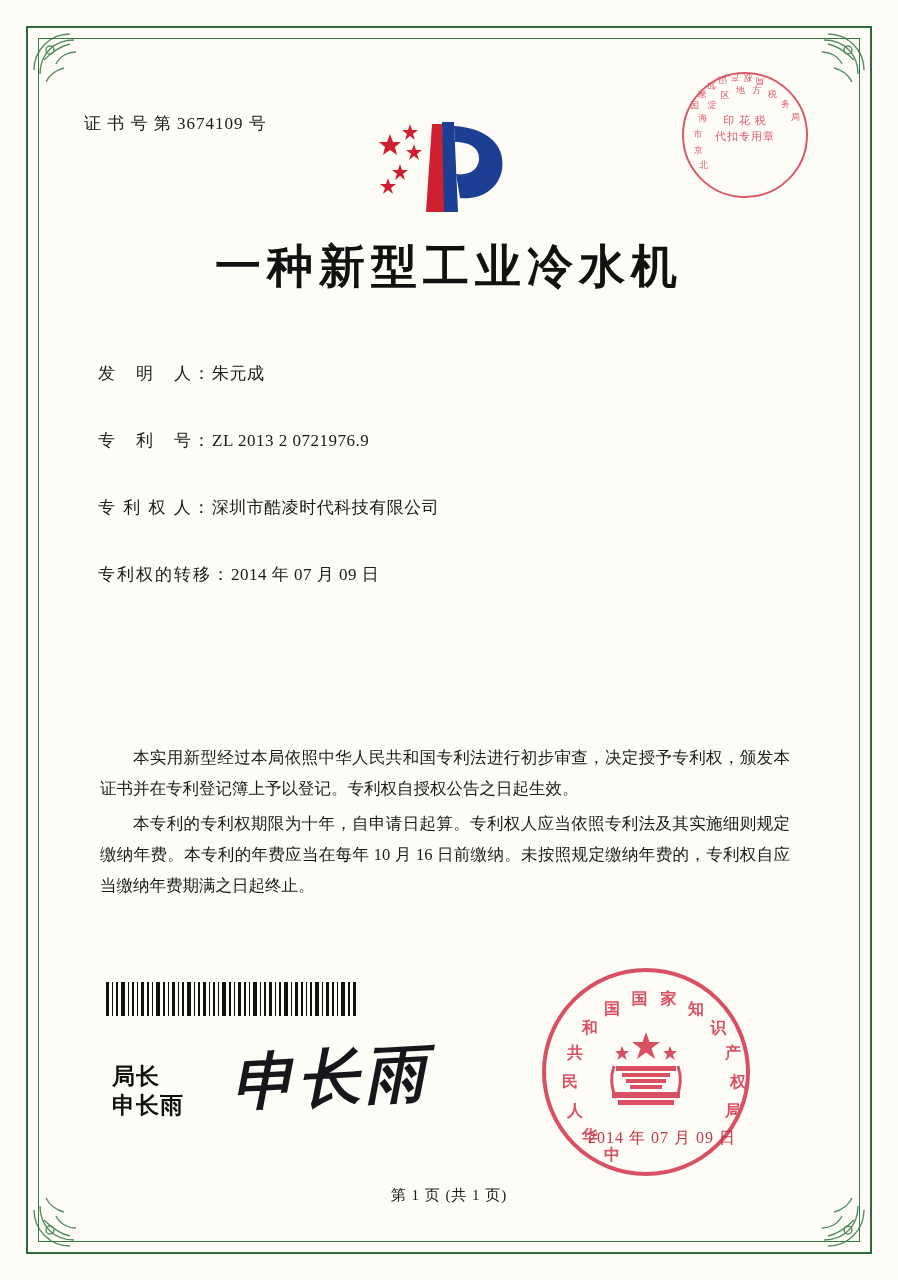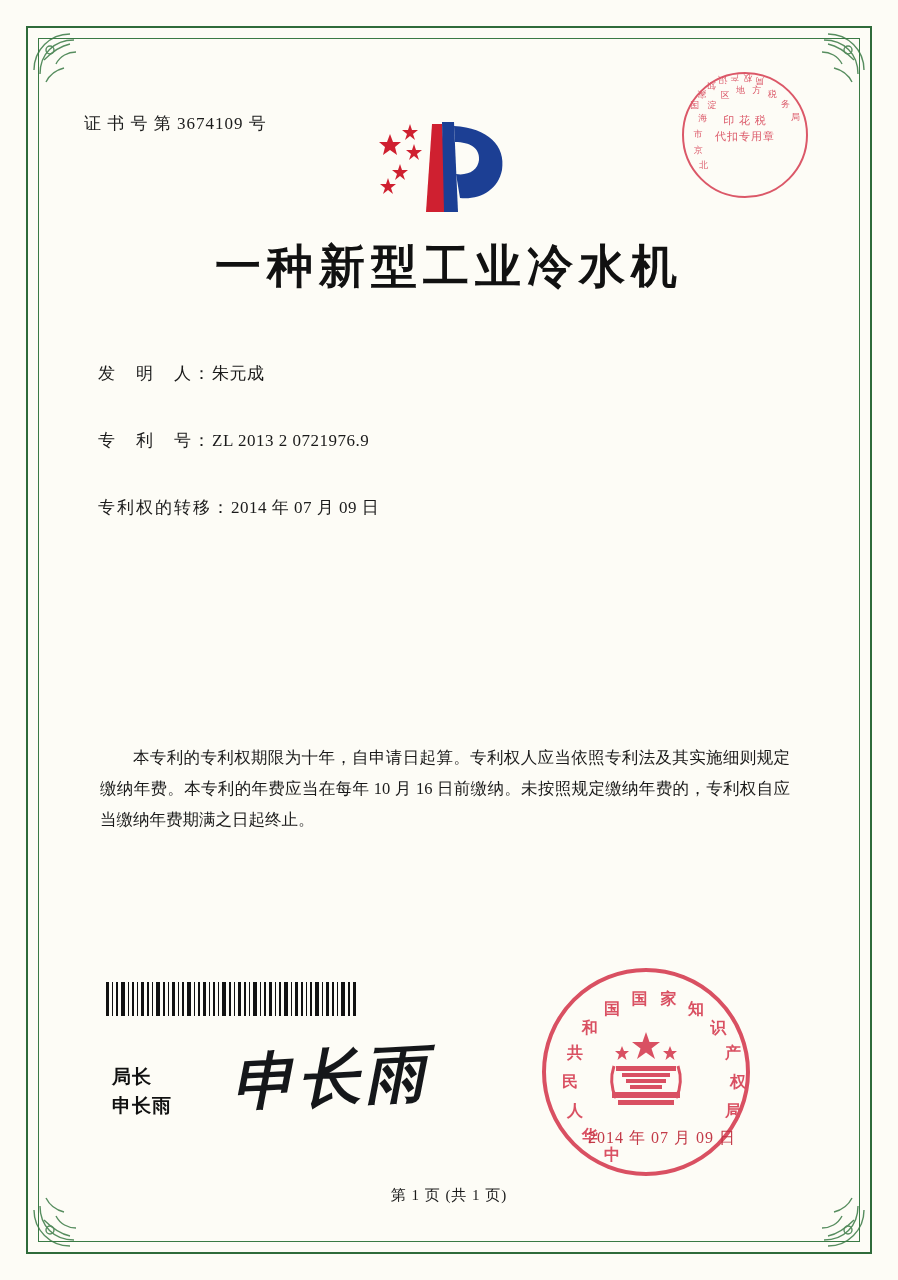--- a/index.html
+++ b/index.html
@@ -147,21 +147,21 @@
     height: 100%;
     background: #111;
     display: block;
   }
 
   
   .sig-label {
     position: absolute;
     left: 112px;
     top: 1062px;
-    font-size: 19px;
+    font-size: 23px;
     font-weight: bold;
     line-height: 29px;
     color: #111;
     letter-spacing: 1px;
     font-family: Liberation Serif, serif;
   }
   .sig-hand {
     position: absolute;
     left: 232px;
     top: 1036px;
@@ -326,25 +326,29 @@
   <div class="title">一种新型工业冷水机</div>
 
   <div class="fields">
     <div class="field">
       <span class="lbl">发　明　人：</span><span>朱元成</span>
     </div>
     <div class="field">
       <span class="lbl">专　利　号：</span><span>ZL 2013 2 0721976.9</span>
     </div>
     <div class="field">
+      <span class="lbl">专 利 权 人：</span><span>深圳市酷凌时代科技有限公司</span>
+    </div>
+    <div class="field">
       <span class="lbl">专利权的转移：</span><span>2014 年 07 月 09 日</span>
     </div>
   </div>
 
   <div class="paras">
+    <p>本实用新型经过本局依照中华人民共和国专利法进行初步审查，决定授予专利权，颁发本证书并在专利登记簿上予以登记。专利权自授权公告之日起生效。</p>
     <p>本专利的专利权期限为十年，自申请日起算。专利权人应当依照专利法及其实施细则规定缴纳年费。本专利的年费应当在每年 10 月 16 日前缴纳。未按照规定缴纳年费的，专利权自应当缴纳年费期满之日起终止。</p>
   </div>
 
   <div class="barcode">
     <i style="left:0px;width:3px"></i>
       <i style="left:6px;width:1px"></i>
       <i style="left:10px;width:2px"></i>
     <i style="left:15px;width:4px"></i>
       <i style="left:22px;width:1px"></i>
       <i style="left:26px;width:2px"></i>

